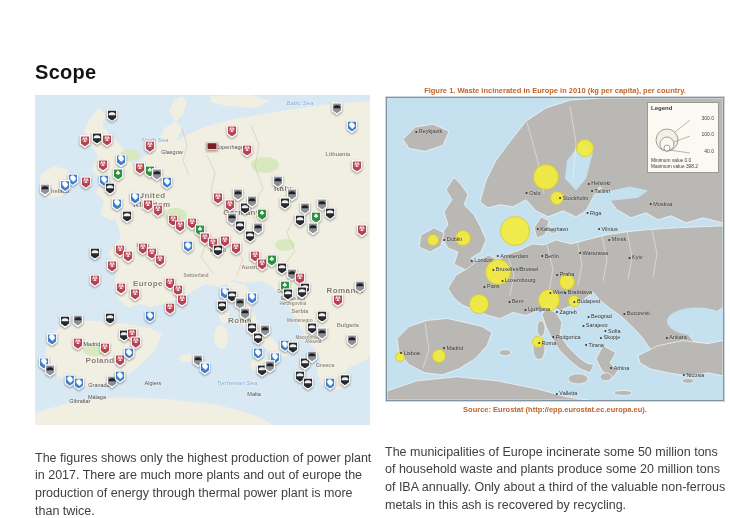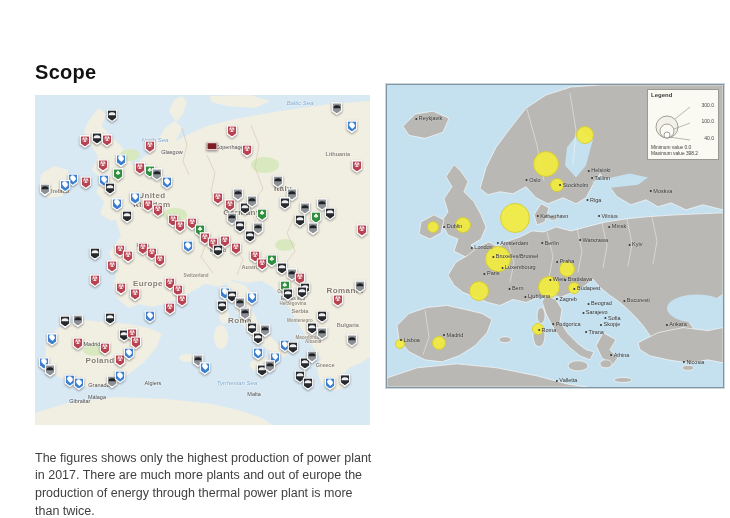--- a/index.html
+++ b/index.html
@@ -938,20 +938,21 @@
         </div>
         <div class="mk t-n" style="left: 97.6%; top: 41.5%;">
           <span class="sh-o"></span>
           <span class="sh-i" style="background:#b84250"></span>
           <span class="sym">☢</span>
         </div>
       </div>
   </div>
 
   <div class="right-figure">
+    <div class="fig-title">Figure 1. Waste incinerated in Europe in 2010 (kg per capita), per country.</div>
     <div class="r-map">
       <svg viewBox="0 0 336 300" preserveAspectRatio="none">
         <rect width="336" height="300" fill="#c5e1ef"></rect>
         <g fill="#b9b8b4" stroke="#ffffff" stroke-width="0.6" stroke-linejoin="round">
           <polygon points="16,41 28,29 46,26 62,33 56,47 38,53 22,50"></polygon>
           <polygon points="93,103 99,82 109,62 124,42 139,23 159,10 184,2 214,0 336,0 336,124 316,119 299,124 284,117 271,121 259,114 244,119 230,111 221,99 213,88 206,99 199,112 189,118 176,112 161,118 149,112 139,101 126,108 113,106 101,109"></polygon>
           <polygon points="147,129 154,118 162,122 158,136 150,139"></polygon>
           <polygon points="54,136 61,126 57,113 65,101 59,91 67,79 74,86 81,96 77,106 87,116 94,129 99,141 94,153 84,159 91,166 79,171 67,165 71,153 61,149"></polygon>
           <polygon points="34,136 47,129 57,134 54,147 43,153 32,148"></polygon>
           <polygon points="61,189 69,176 81,169 91,161 102,156 111,161 121,155 133,151 145,145 157,146 169,141 184,145 199,141 219,136 239,133 259,131 289,129 336,127 336,208 324,216 310,224 301,234 309,245 295,241 286,251 279,263 271,256 263,249 256,239 249,231 241,223 233,216 223,209 213,201 206,193 196,201 186,206 173,211 161,206 151,211 139,216 126,213 113,219 101,216 89,211 76,206 67,199"></polygon>
@@ -1060,17 +1061,19 @@
           <span class="lg-val v0">300.0</span>
           <span class="lg-val v1">100.0</span>
           <span class="lg-val v2">40.0</span>
         </div>
         <div class="legend-minmax">
           <div>Minimum value 0.0</div>
           <div>Maximum value 398.2</div>
         </div>
       </div>
     </div>
+    <div class="fig-source">Source: Eurostat (http://epp.eurostat.ec.europa.eu).</div>
   </div>
 
   <p class="caption cap-left">The figures shows only the highest production of power plant in 2017. There are much more plants and out of europe the production of energy through thermal power plant is more than twice.</p>
+  <p class="caption cap-right">The municipalities of Europe incinerate some 50 million tons of household waste and  plants produce some 20 million tons of IBA annually. Only about a third of the valuable non-ferrous metals in this ash is recovered by recycling.</p>
 
 </div>
 
 </body></html>

